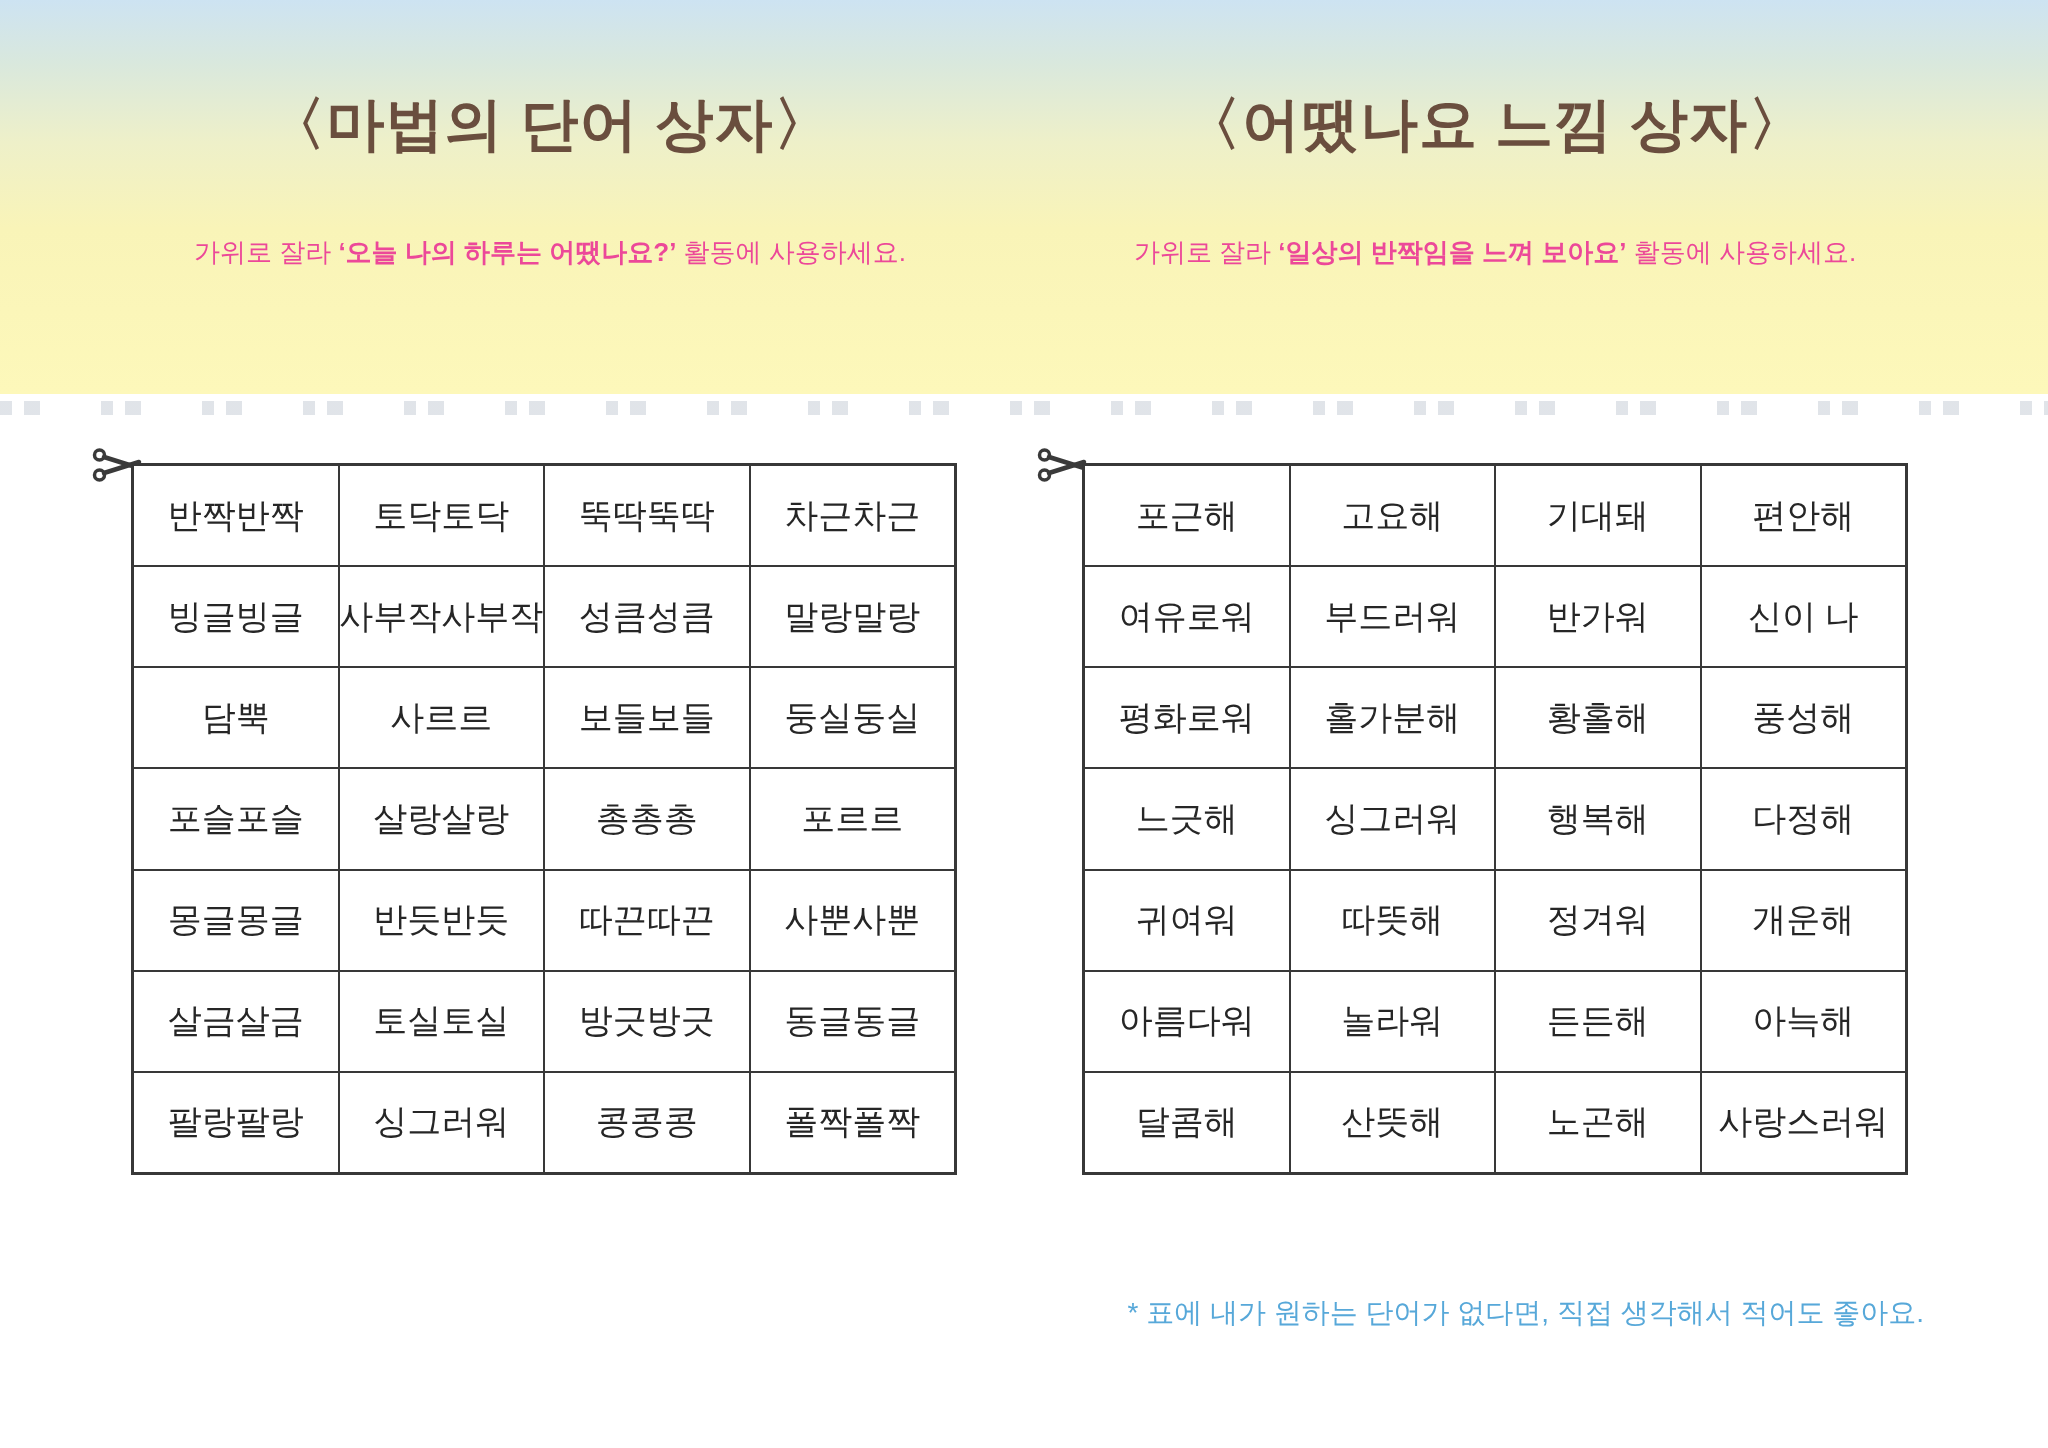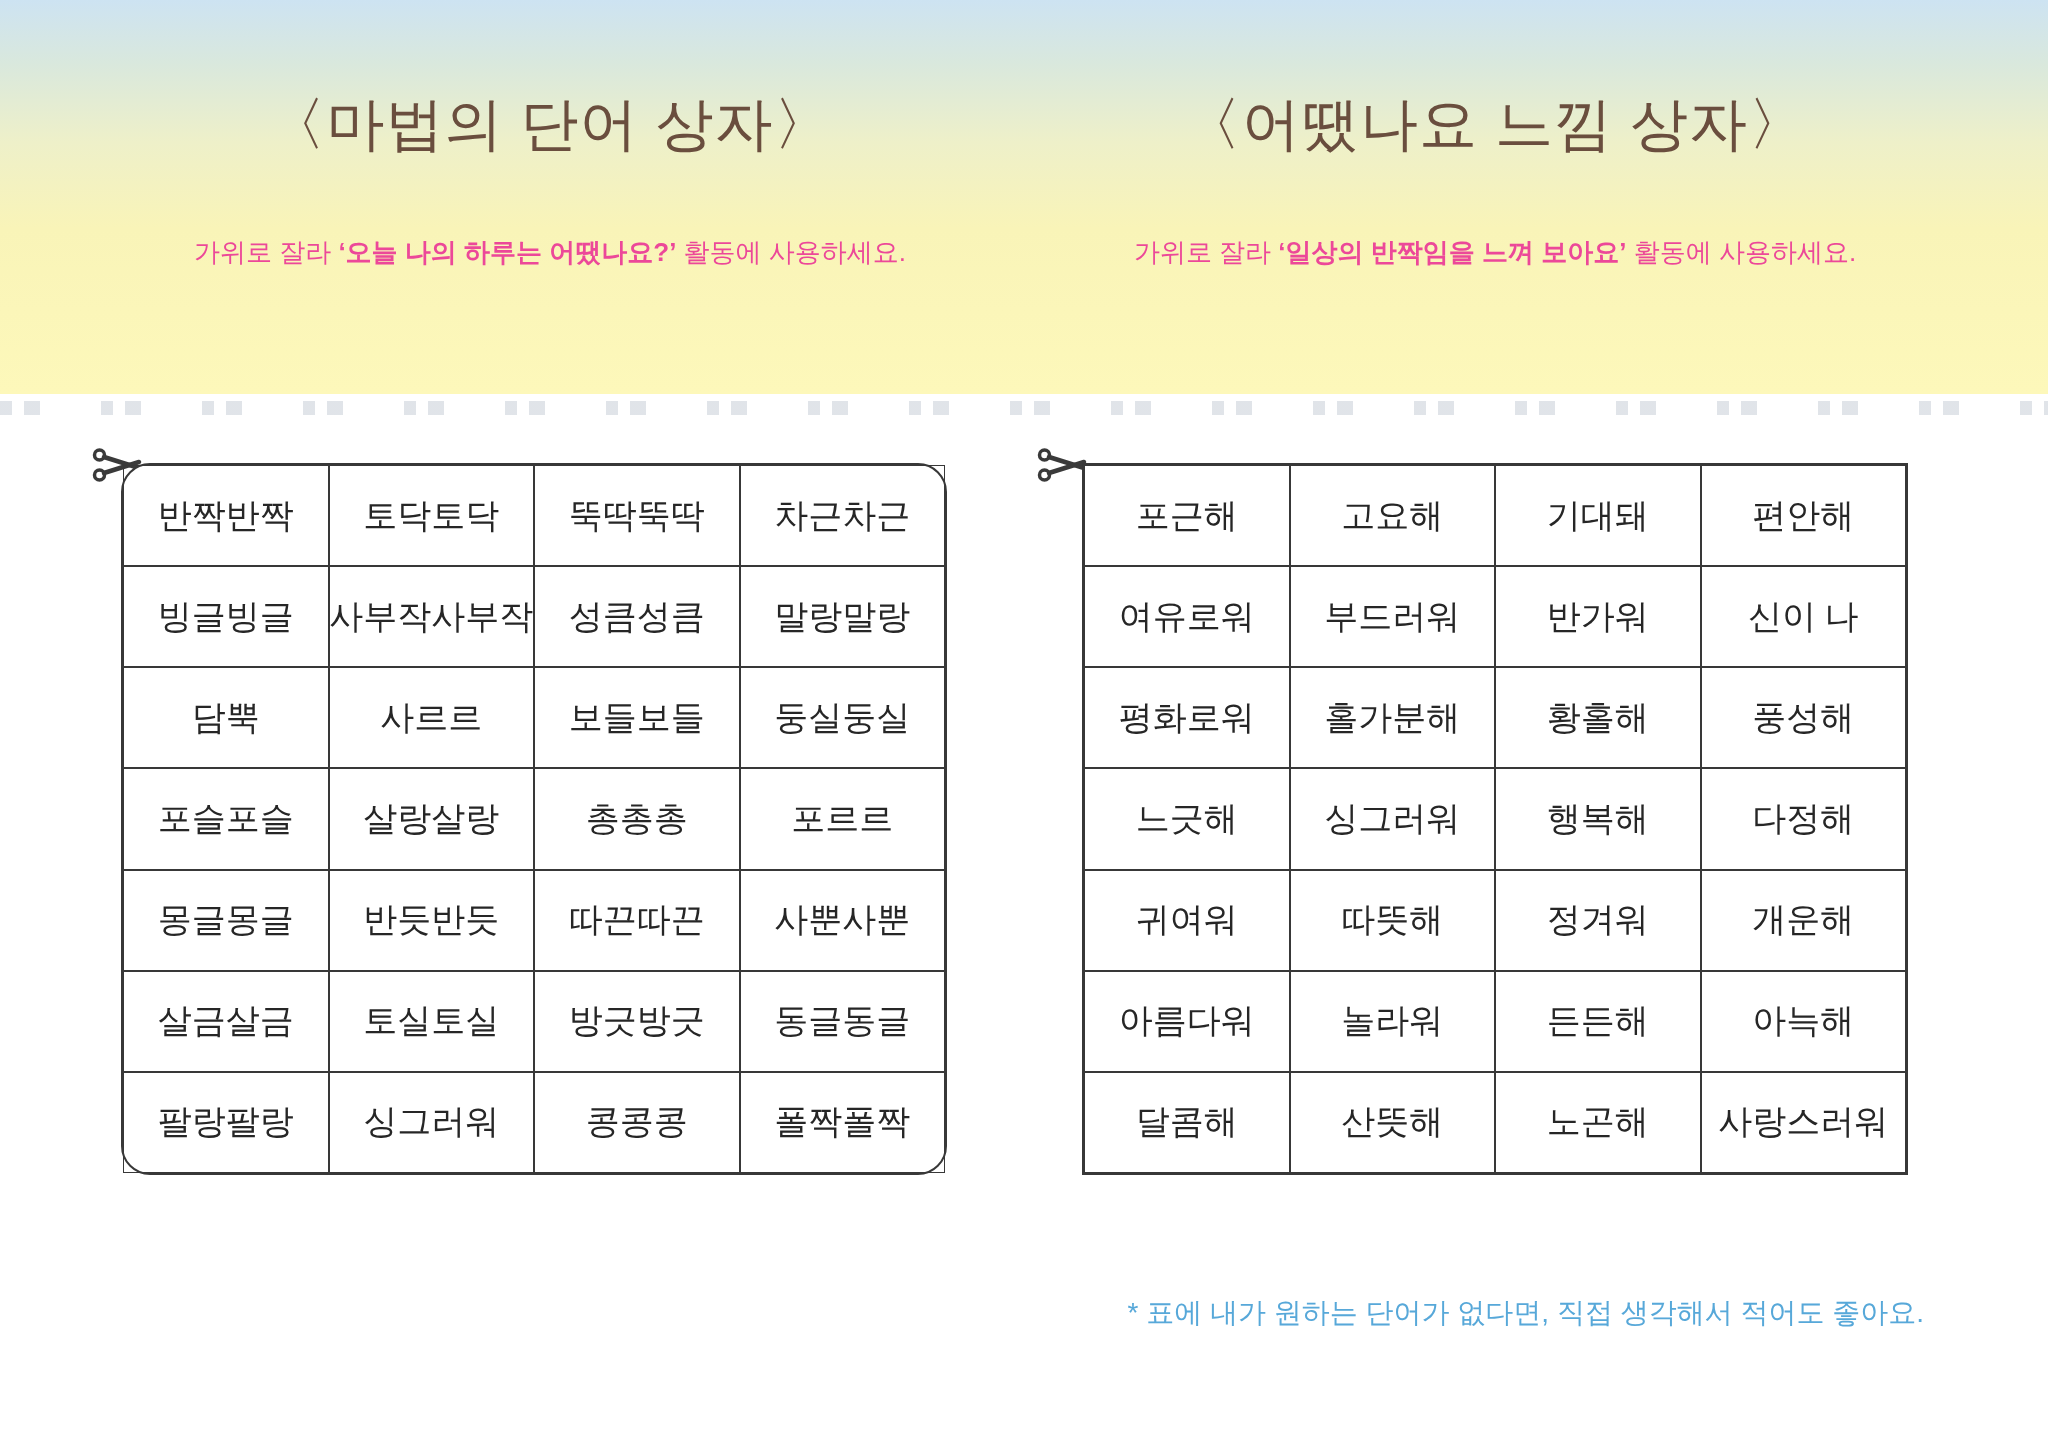--- a/index.html
+++ b/index.html
@@ -23,21 +23,21 @@
     position:absolute;left:0;top:401px;width:2048px;height:14px;
     background:repeating-linear-gradient(90deg,
       rgba(154,166,182,0.30) 0px, rgba(154,166,182,0.30) 12px,
       rgba(154,166,182,0.00) 12px, rgba(154,166,182,0.00) 24px,
       rgba(154,166,182,0.30) 24px, rgba(154,166,182,0.30) 40px,
       rgba(154,166,182,0.00) 40px, rgba(154,166,182,0.00) 101px);
   }
   .panel-title{
     position:absolute;top:88px;margin:0;width:826px;
     text-align:center;
-    font-size:58px;line-height:1.25;font-weight:400;
+    font-size:58px;line-height:1.25;font-weight:700;
     letter-spacing:1px;
     color:#6a4e3e;
   }
   .panel-title.left{left:137px;}
   .panel-title.right{left:1082px;}
   .panel-subtitle{
     position:absolute;top:236px;margin:0;width:826px;
     text-align:center;
     font-size:26px;line-height:1.3;
     color:#ec4899;
@@ -48,21 +48,21 @@
   .panel-subtitle strong{font-weight:800;}
   .word-grid{
     position:absolute;top:463px;width:826px;height:712px;
     display:grid;
     grid-template-columns:repeat(4,1fr);
     grid-auto-rows:1fr;
     background:#ffffff;
     border:2px solid #383838;
     box-sizing:border-box;
   }
-  .word-grid.left{left:121px;border-radius:29px;}
+  .word-grid.left{left:131px;}
   .word-grid.right{left:1082px;font-family:Liberation Serif, serif;}
   .word-grid .cell{
     border:1.5px solid #383838;
     display:flex;align-items:center;justify-content:center;
     font-size:34px;color:#262626;
     white-space:nowrap;
     overflow:hidden;
   }
   .scissors{
     position:absolute;top:446px;width:50px;height:38px;

